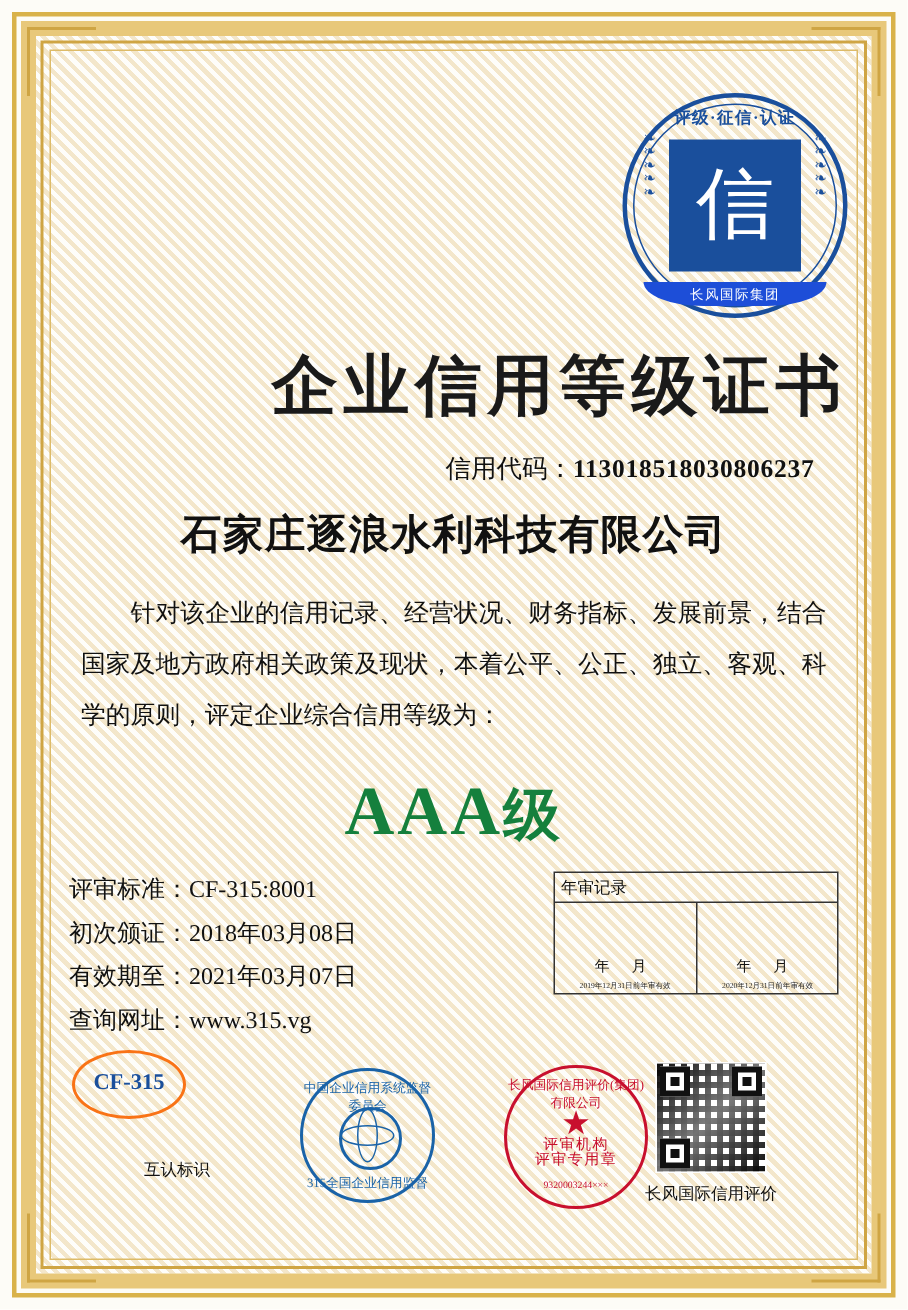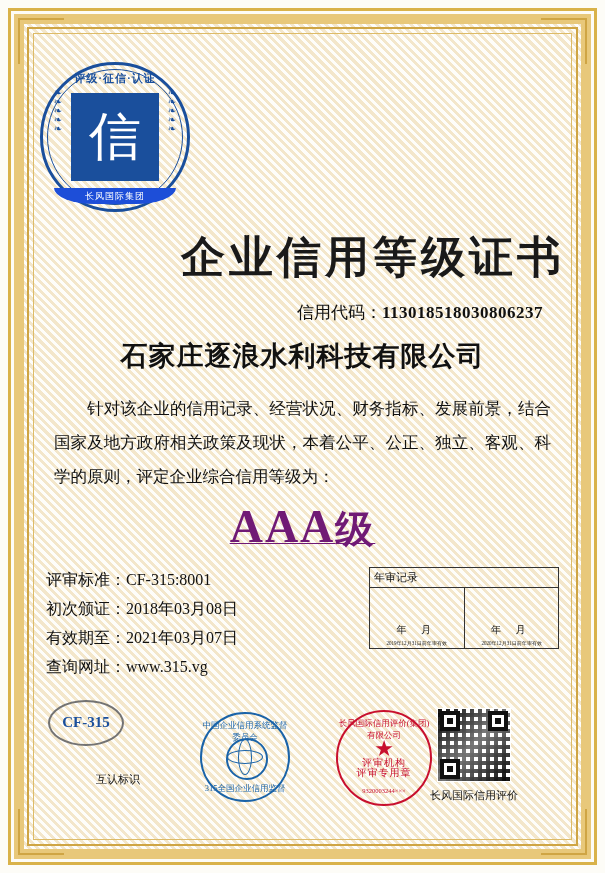--- a/index.html
+++ b/index.html
@@ -68,21 +68,21 @@
   .content {
     position: absolute;
     left: 40px; top: 40px; right: 40px; bottom: 40px;
     box-sizing: border-box;
   }
 
   
   .emblem-wrap {
     width: 100%;
     display: flex;
-    justify-content: flex-start;
+    justify-content: flex-end;
     margin-top: 22px;
   }
   .emblem {
     position: relative;
     width: 150px;
     height: 150px;
   }
   .emblem-ring {
     position: absolute;
     inset: 0;
@@ -183,26 +183,25 @@
   .body-text {
     margin-top: 18px;
     padding: 0 14px;
     font-size: 16.5px;
     line-height: 34px;
     color: #111;
     text-align: justify;
   }
   .body-text .indent { display: inline-block; width: 33px; }
   .grade {
-    margin-top: 6px;
-    text-align: center;
-    color: #701a75;
+    margin-top: 20px;
+    text-align: center;
+    color: #15803d;
     font-weight: bold;
     letter-spacing: 2px;
-    text-decoration: underline;
   }
   .grade .letters {
     font-size: 46px;
     font-family: "Liberation Serif", serif;
   }
   .grade .cn {
     font-size: 38px;
   }
 
   .lower {
@@ -266,21 +265,21 @@
     left: 8px;
     right: 8px;
     bottom: 18px;
     height: 115px;
   }
   .seal-cf {
     left: 34px;
     top: 24px;
     width: 72px;
     height: 42px;
-    border: 2px solid #737373;
+    border: 2px solid #f97316;
     border-radius: 50%;
     color: #1a4f9c;
     font-size: 15px;
     font-weight: bold;
     text-align: center;
     line-height: 40px;
     letter-spacing: 0;
   }
   .seal-cf-label {
     position: absolute;

